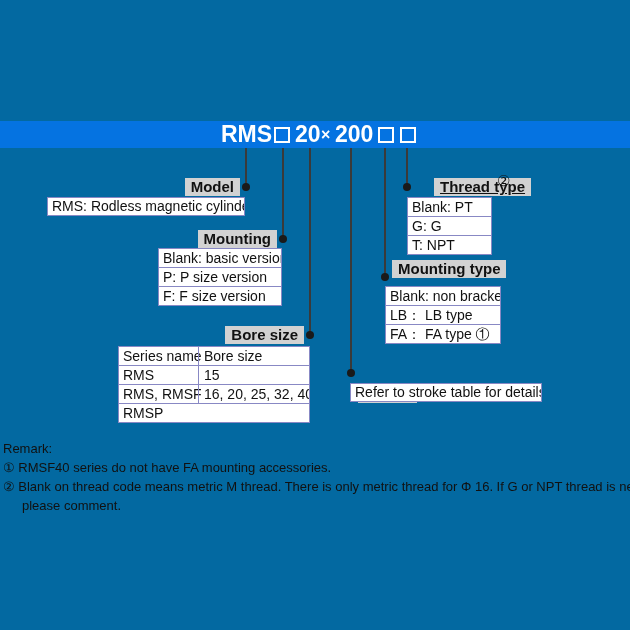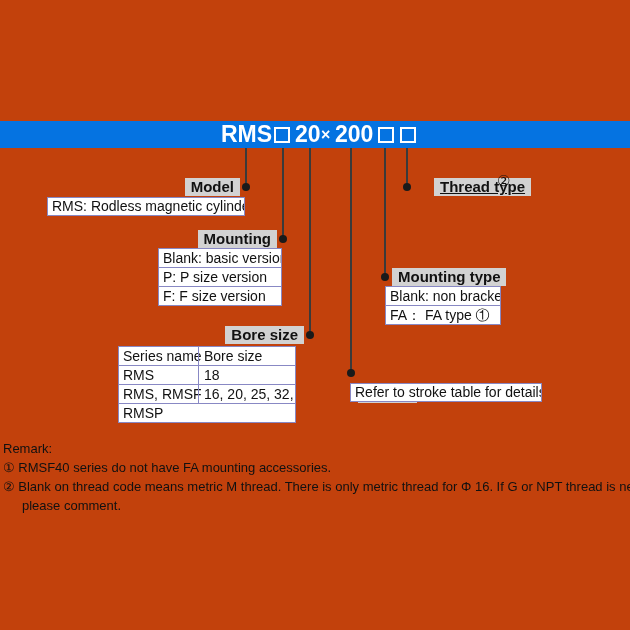--- a/index.html
+++ b/index.html
@@ -1,17 +1,17 @@
 <!DOCTYPE html>
 <html><head>
 <meta charset="utf-8">
 <style>
   html,body { margin:0; padding:0; }
   .page {
-    position:relative; width:630px; height:630px; background:#c2410c;
+    position:relative; width:630px; height:630px; background:#0369a1;
     font-family:"Liberation Sans", sans-serif; color:#111; overflow:hidden;
   }
   
   .header-bar { position:absolute; left:0; top:121px; width:630px; height:27px; background:#0573E1; }
   .header-bar span { position:absolute; color:#fff; font-weight:bold; line-height:27px; white-space:nowrap; }
   .h-model  { left:221px; font-size:23px; }
   .h-bore   { left:295px; font-size:23px; }
   .h-mult   { left:321px; font-size:16px; }
   .h-stroke { left:335px; font-size:23px; }
   .h-sq { position:absolute; top:6px; width:12px; height:12px; border:2px solid #fff; background:transparent; }
@@ -31,36 +31,36 @@
   .bu-stroke   { left:347px; top:369px; }
   .bu-mounting { left:381px; top:273px; }
   .bu-thread   { left:403px; top:183px; }
   
   .lbl { position:absolute; height:18px; line-height:18px; padding:0 6px; background:#d2d2d2;
          font-size:15px; font-weight:bold; white-space:nowrap; }
   .lbl-model    { right:390px; top:178px;margin-left:8px; }
   .lbl-version  { right:353px; top:230px; }
   .lbl-bore     { right:326px; top:326px; }
   .lbl-thread   { left:434px; top:178px;text-decoration:underline; }
-  .lbl-mounting { left:392px; top:268px; }
+  .lbl-mounting { left:392px; top:260px; }
   .lbl-stroke   { left:358px; top:364px;margin-top:21px; }
   .sup-thread   { position:absolute; left:497px; top:172px; font-size:15px; }
   
   .box { position:absolute; background:#fff; border:1px solid #8888c4; font-size:14px; box-sizing:border-box; }
   .box .row { height:18px; line-height:18px; padding-left:4px; white-space:nowrap; overflow:hidden; }
   .box .row + .row { border-top:1px solid #8888c4; }
   .bx-model    { left:47px;  top:197px; width:198px; }
   .bx-model .row { height:17px; line-height:17px; }
   .bx-thread   { left:407px; top:197px; width:85px; }
   .bx-thread .row { height:18px; line-height:18px; }
   .bx-version  { left:158px; top:248px; width:124px; }
   .bx-mounting { left:385px; top:286px; width:116px; }
   .bx-stroke   { left:350px; top:383px; width:192px; }
   .bx-stroke .row { height:17px; line-height:17px; }
-  .bx-bore     { left:118px; top:346px; width:178px; }
+  .bx-bore     { left:118px; top:346px; width:192px; }
   .trow { display:flex; height:18px; line-height:18px; white-space:nowrap; }
   .trow + .trow { border-top:1px solid #8888c4; }
   .trow .c1 { width:79px; padding-left:4px; box-sizing:border-box; }
   .trow .c2 { flex:1; padding-left:5px; border-left:1px solid #8888c4; box-sizing:border-box; overflow:hidden; }
   
   .remark { position:absolute; left:3px; top:439px; font-size:13px; line-height:19px; color:#111; }
   .remark div { white-space:nowrap; }
   .remark .indent { padding-left:19px; }
 </style>
 </head>
@@ -97,40 +97,46 @@
   <div class="lbl lbl-bore">Bore size</div>
   <div class="lbl lbl-thread">Thread type</div>
   <div class="sup-thread">②</div>
   <div class="lbl lbl-mounting">Mounting type</div>
   <div class="lbl lbl-stroke">Stroke</div>
 
   <div class="box bx-model">
     <div class="row">RMS: Rodless magnetic cylinder</div>
   </div>
 
+  <div class="box bx-thread">
+    <div class="row">Blank: PT</div>
+    <div class="row">G: G</div>
+    <div class="row">T: NPT</div>
+  </div>
 
   <div class="box bx-version">
     <div class="row">Blank: basic version</div>
     <div class="row">P: P size version</div>
     <div class="row">F: F size version</div>
   </div>
 
   <div class="box bx-mounting">
     <div class="row">Blank: non bracket</div>
+    <div class="row">LB： LB type</div>
     <div class="row">FA： FA type ①</div>
   </div>
 
   <div class="box bx-bore">
     <div class="trow">
       <span class="c1">Series name</span>
       <span class="c2">Bore size</span>
     </div>
     <div class="trow">
       <span class="c1">RMS</span>
-      <span class="c2">18</span>
+      <span class="c2">15</span>
     </div>
     <div class="trow">
       <span class="c1">RMS, RMSF</span>
       <span class="c2">16, 20, 25, 32, 40</span>
     </div>
     <div class="trow">
       <span class="c1">RMSP</span>
     </div>
   </div>
 

